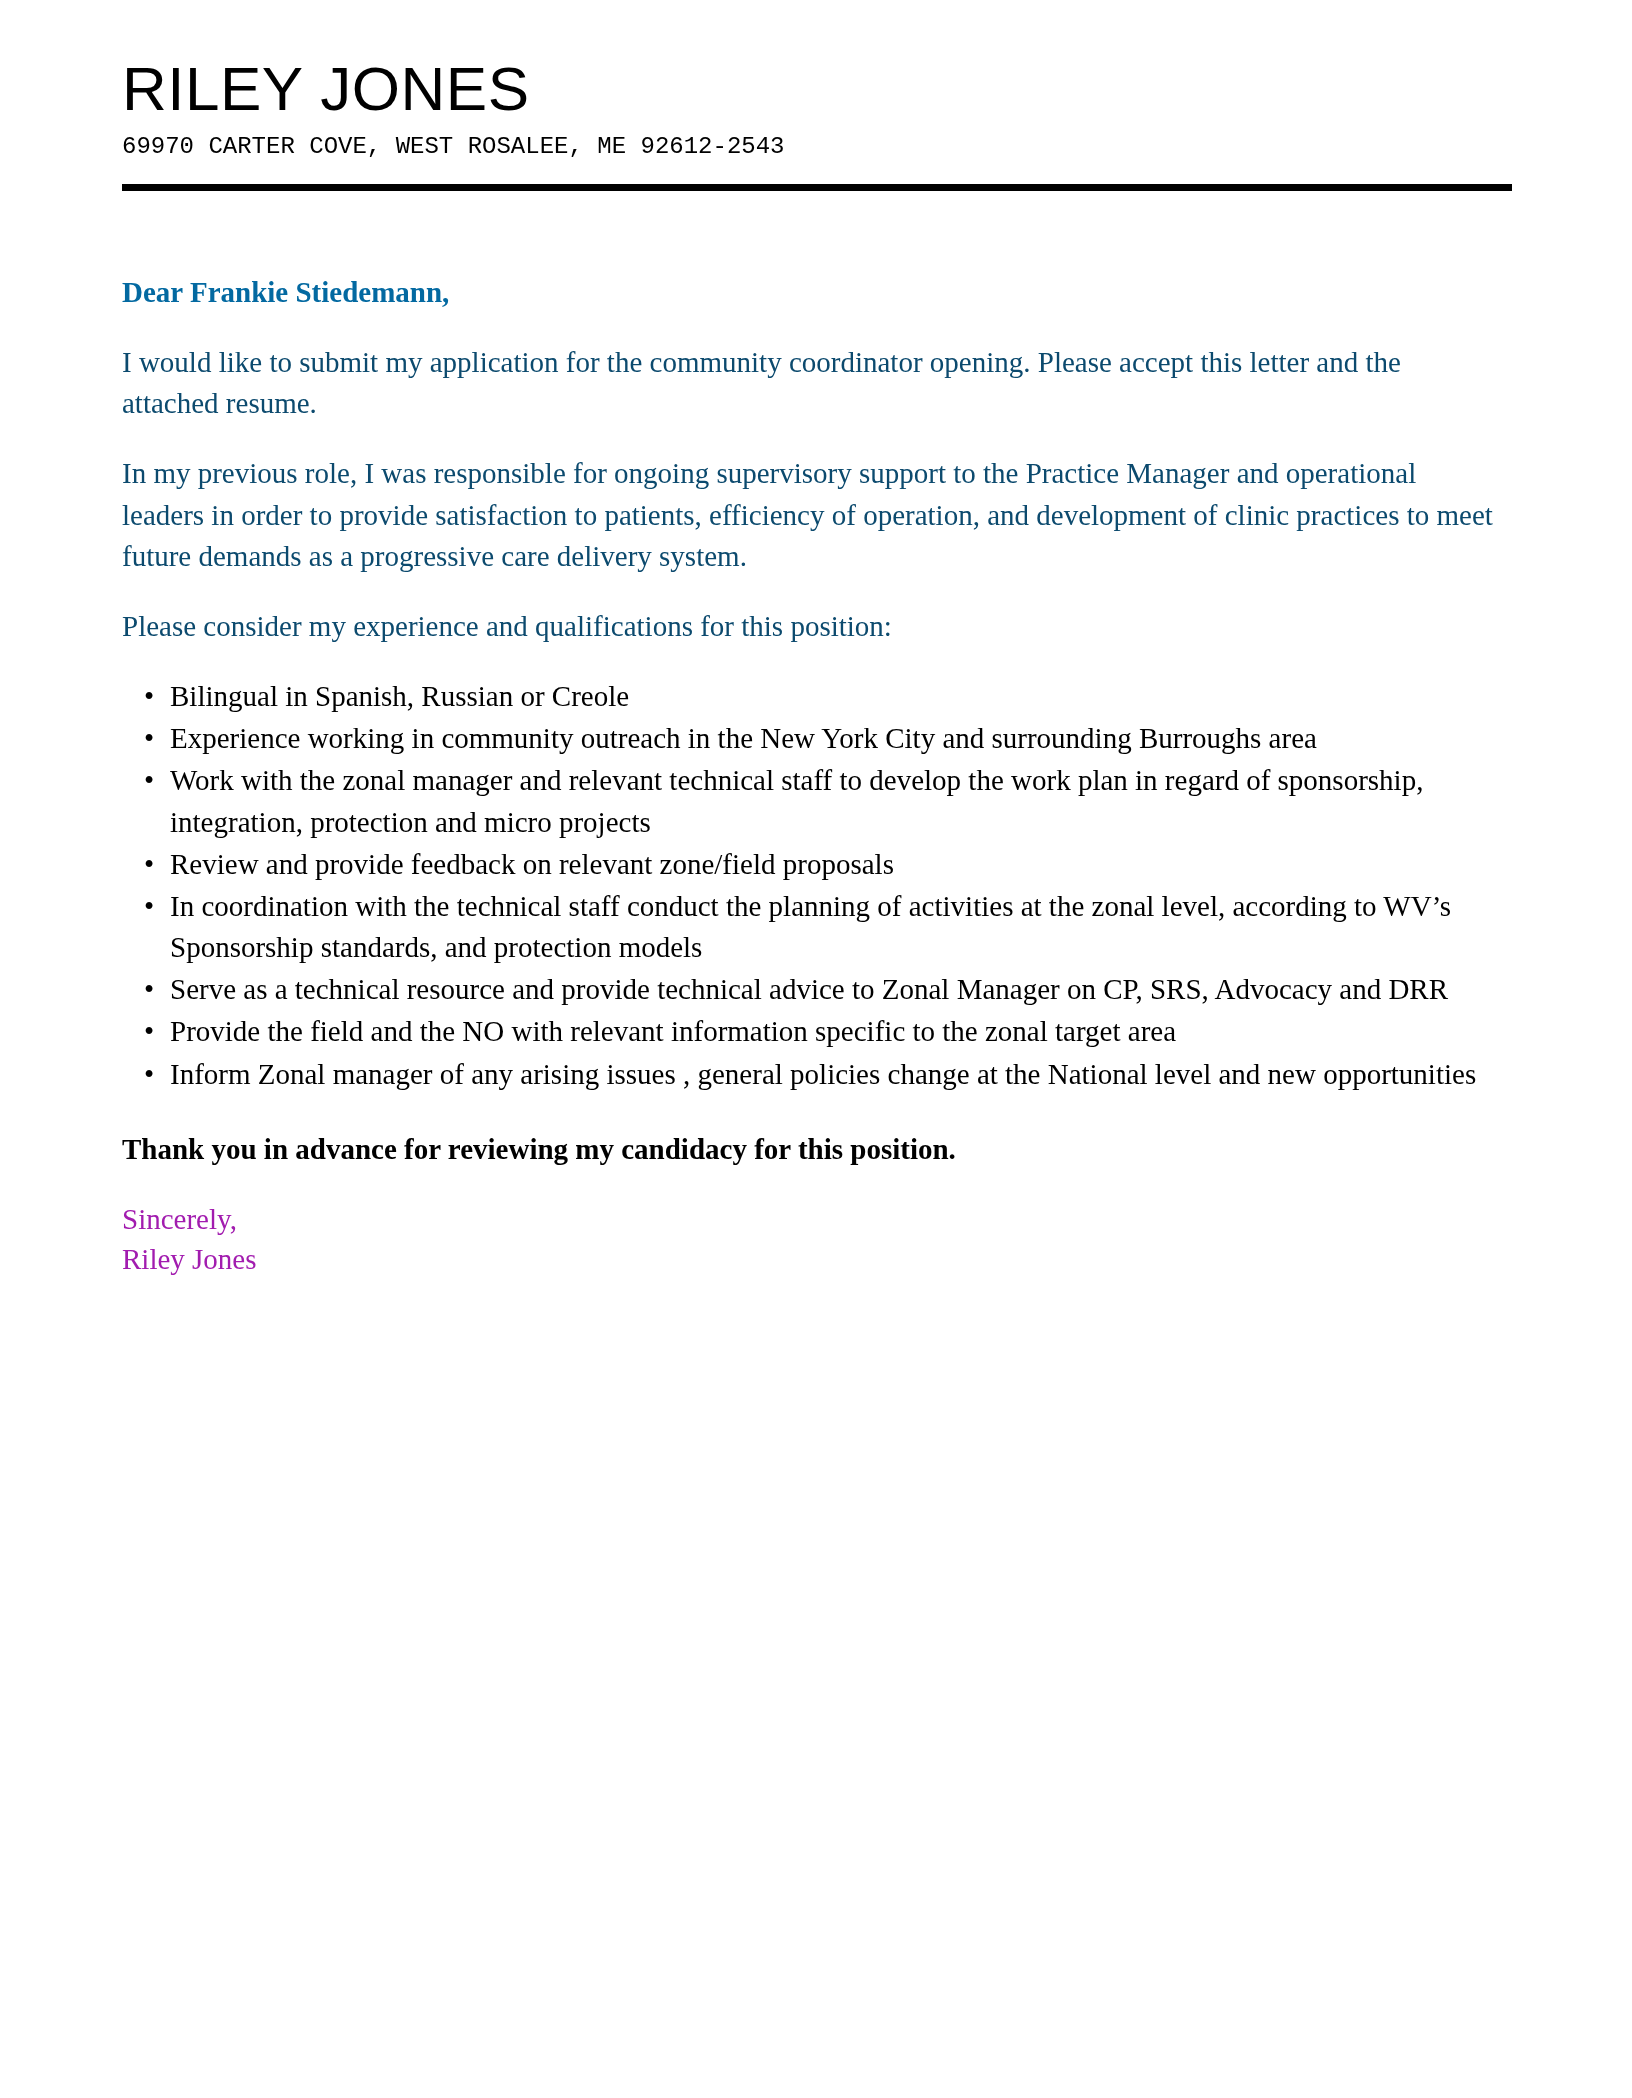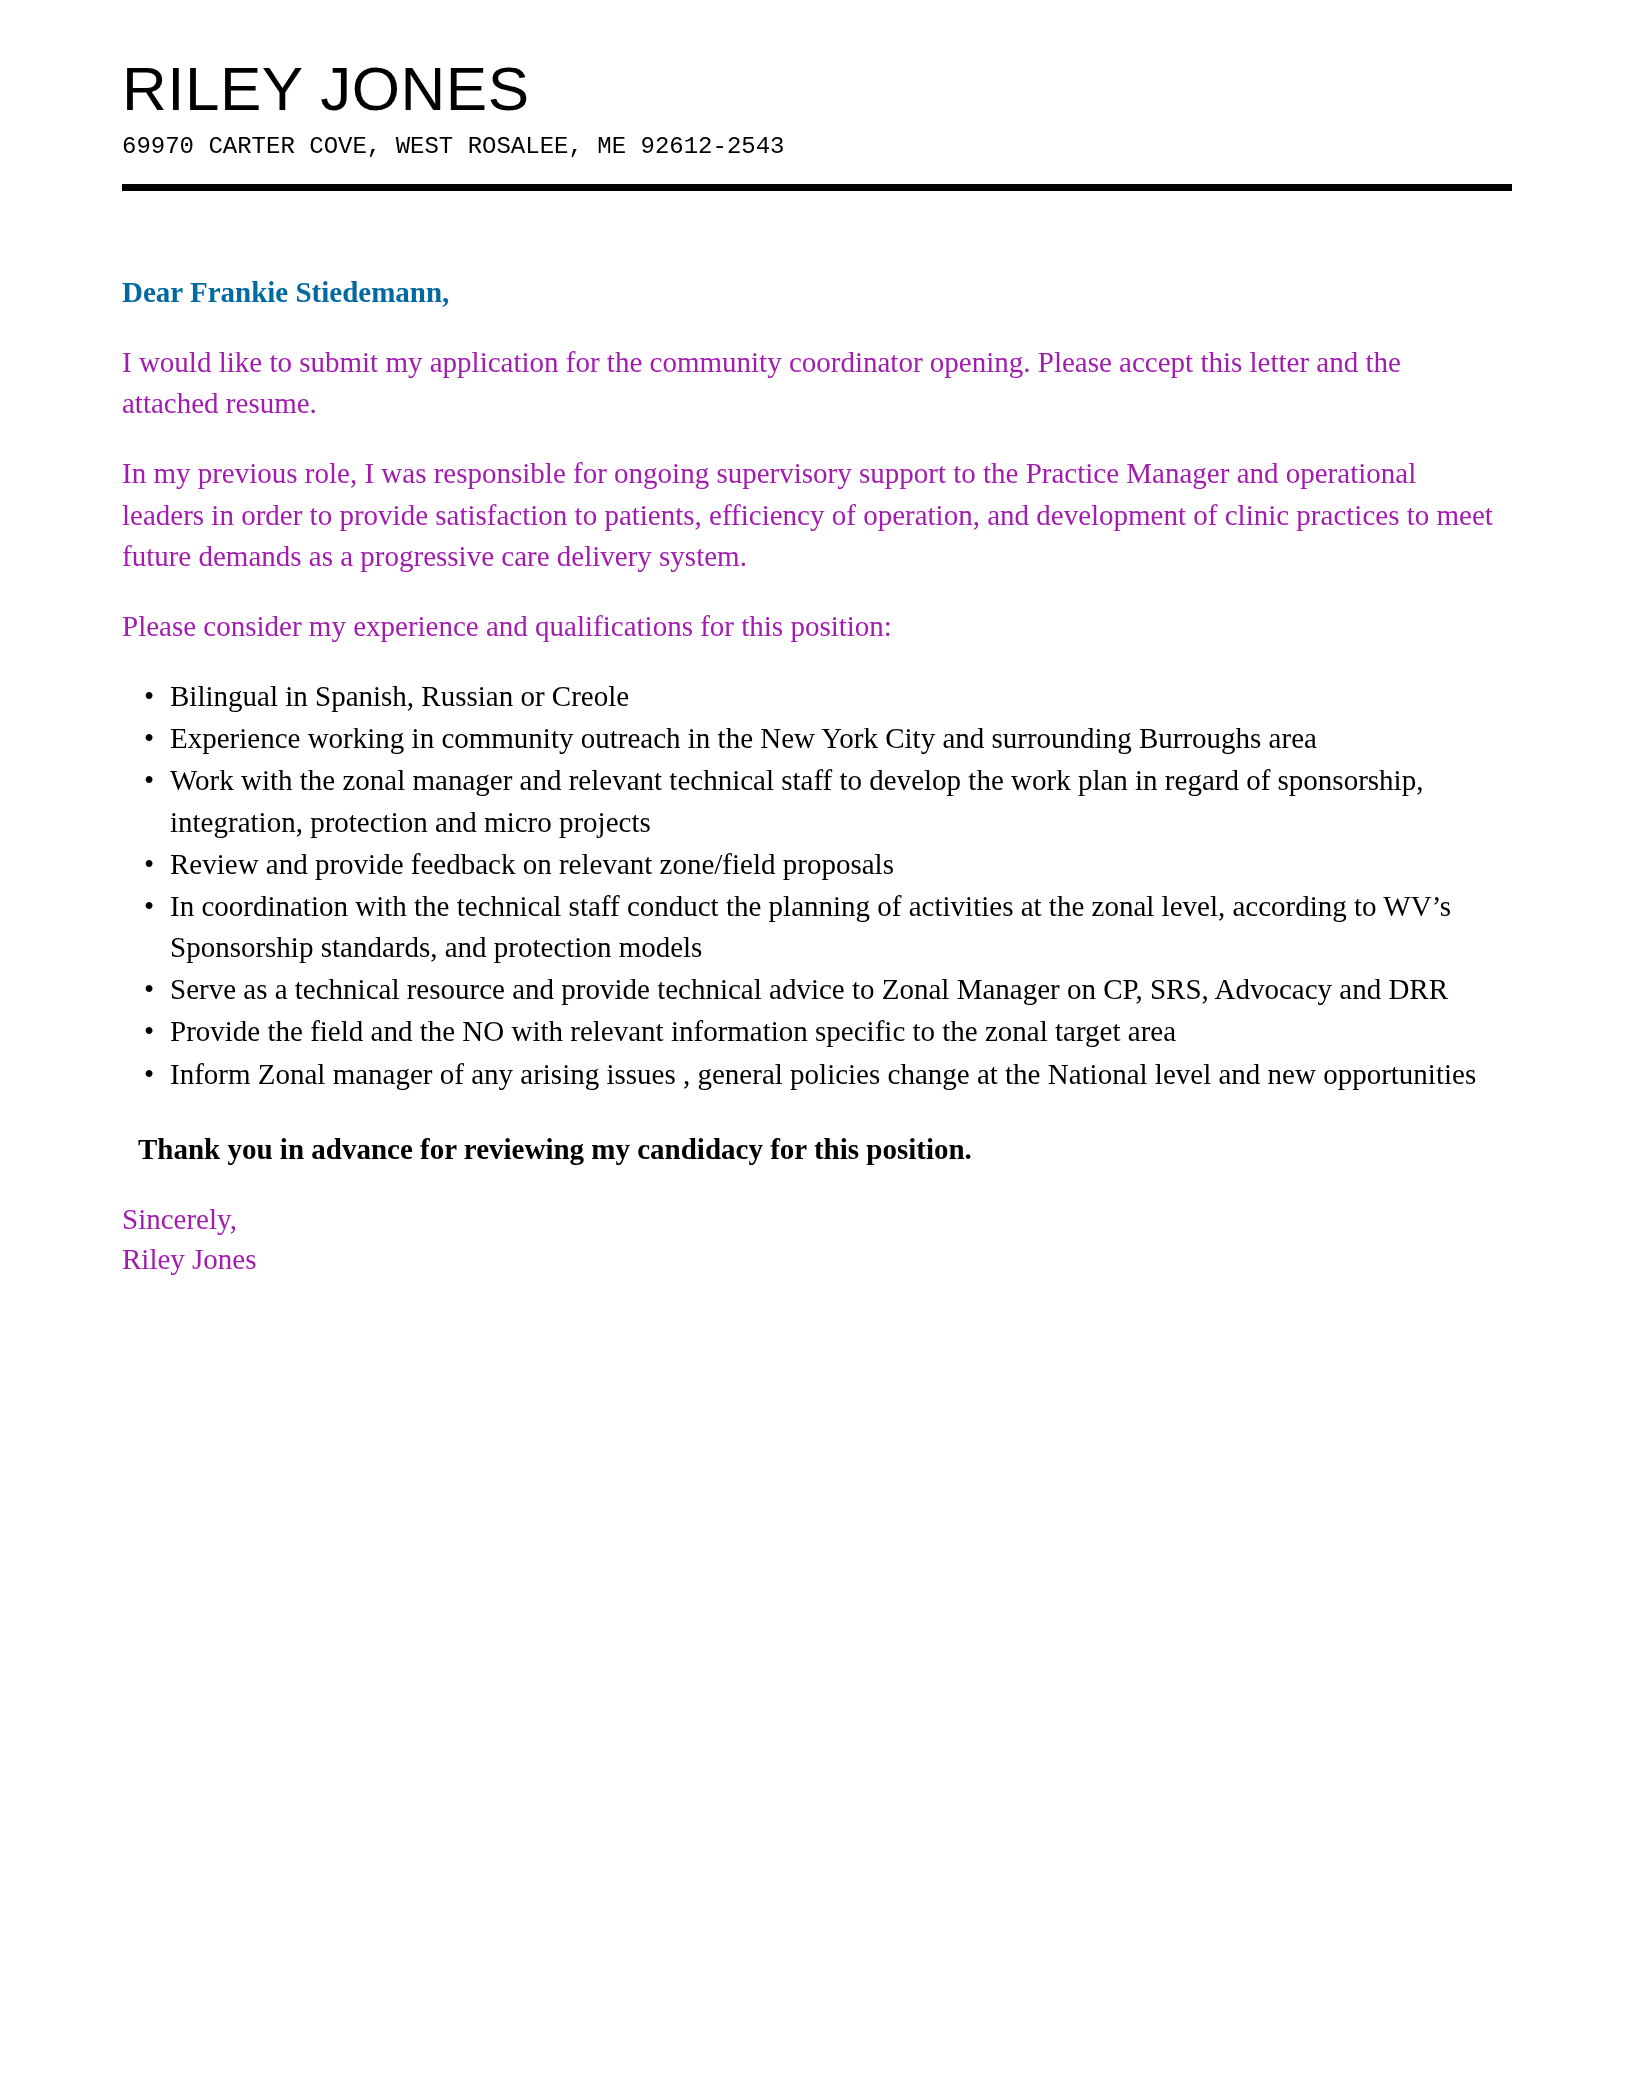--- a/index.html
+++ b/index.html
@@ -68,21 +68,21 @@
     font-size: 29px;
     line-height: 1.35;
     color: #0369a1;
     margin: 0 0 30px 0;
   }
 
   .para {
     font-family: "Liberation Serif", serif;
     font-size: 29px;
     line-height: 1.42;
-    color: #a21caf;
+    color: #0c4a6e;
     margin: 0 8px 29px 0;
     text-align: left;
   }
 
   .bullets {
     list-style: none;
     margin: 4px 0 34px 0;
     padding: 0;
   }
 
@@ -103,21 +103,21 @@
     font-size: 29px;
     line-height: 1.42;
   }
 
   .closing-bold {
     font-family: "Liberation Serif", serif;
     font-weight: bold;
     font-size: 29px;
     line-height: 1.4;
     color: #000000;
-    margin: 0 0 30px 16px;
+    margin: 0 0 30px 0;
   }
 
   .signoff-line {
     font-family: "Liberation Serif", serif;
     font-size: 29px;
     line-height: 1.38;
     color: #a21caf;
     margin: 0;
   }
 </style>

